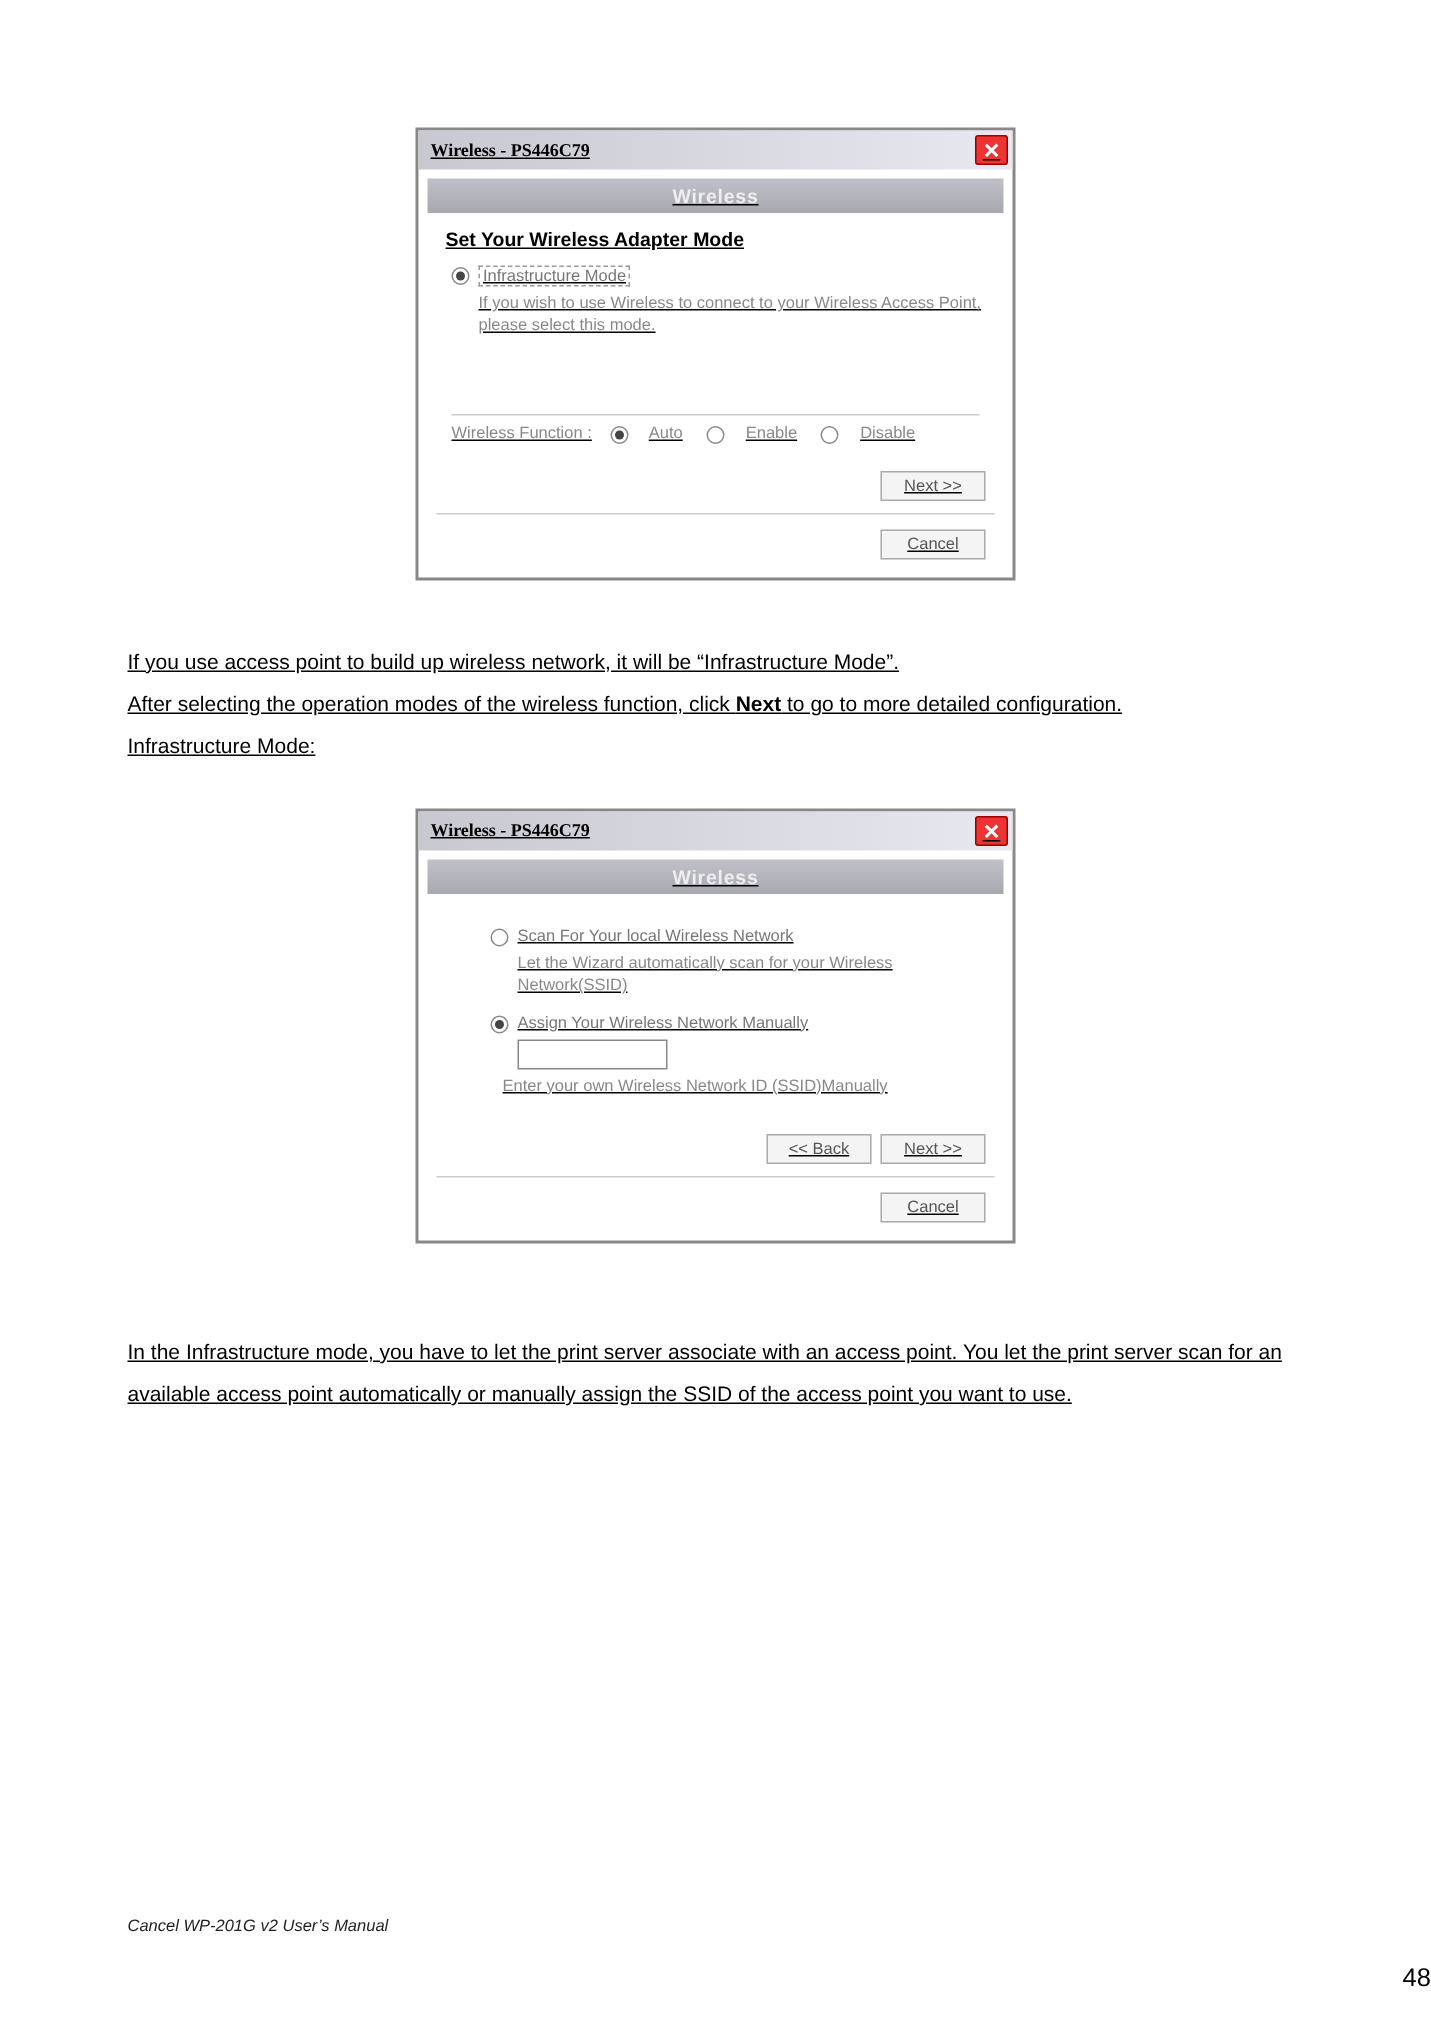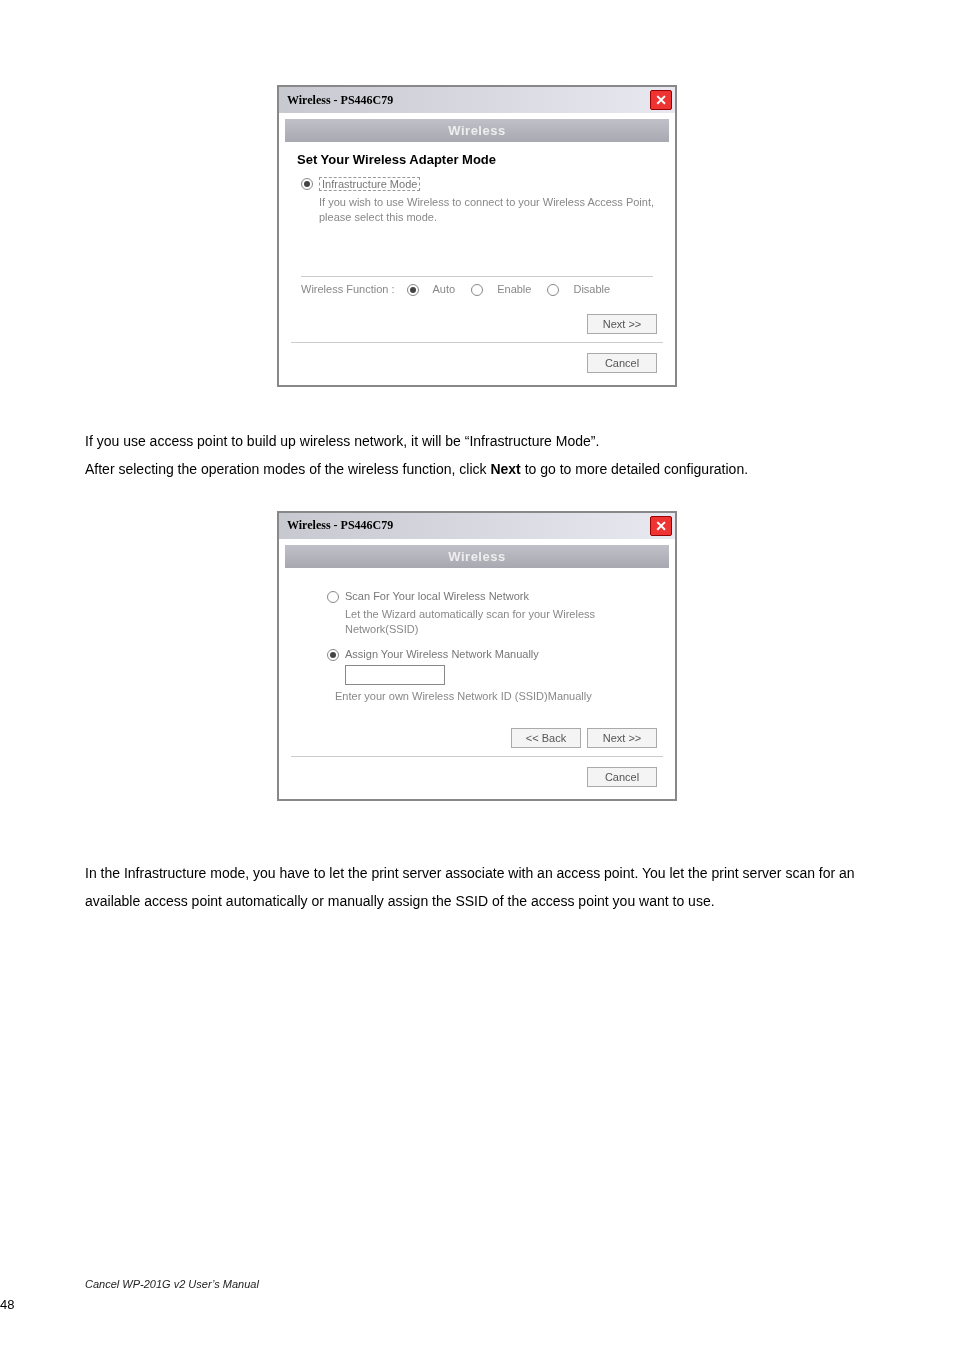--- a/index.html
+++ b/index.html
@@ -8,20 +8,21 @@
     padding: 0;
     width: 954px;
     height: 1350px;
     background: #fff;
     font-family: Arial, Helvetica, sans-serif;
     color: #000;
     position: relative;
   }
   .page {
     padding: 85px 85px 0 85px;
+    text-decoration: underline;
   }
   .dialog {
     width: 400px;
     margin: 0 auto 40px auto;
     border: 2px solid #888;
     background: #fff;
     position: relative;
   }
   .titlebar {
     display: flex;
@@ -161,23 +162,23 @@
     left: 85px;
     bottom: 60px;
     font-size: 11px;
     font-style: italic;
     color: #222;
   }
   .page-number {
     position: absolute;
     left: 0;
     right: 0;
-    bottom: 38px;
-    text-align: left;
-    font-size: 13px;
+    bottom: 21px;
+    text-align: right;
+    font-size: 17px;
     color: #000;
   }
   .indent-block { margin-left: 26px; }
   .spacer-sm { height: 8px; }
   .spacer-md { height: 18px; }
 </style>
 </head>
 <body>
 
 <div class="page">
@@ -217,20 +218,21 @@
         <div class="btn">Cancel</div>
       </div>
     </div>
   </div>
 
   <div class="body-text">
     <div>If you use access point to build up wireless network, it will be “Infrastructure Mode”.</div>
     <div>
       <span>After selecting the operation modes of the wireless function, click </span><b>Next</b><span> to go to more detailed configuration.</span>
     </div>
+    <div>Infrastructure Mode:</div>
   </div>
 
   <div class="dialog">
     <div class="titlebar">
       <span class="titlebar-text">Wireless - PS446C79</span>
       <div class="close-btn">✕</div>
     </div>
     <div class="dialog-body">
       <div class="header-strip">Wireless</div>
       <div class="spacer-sm"></div>

